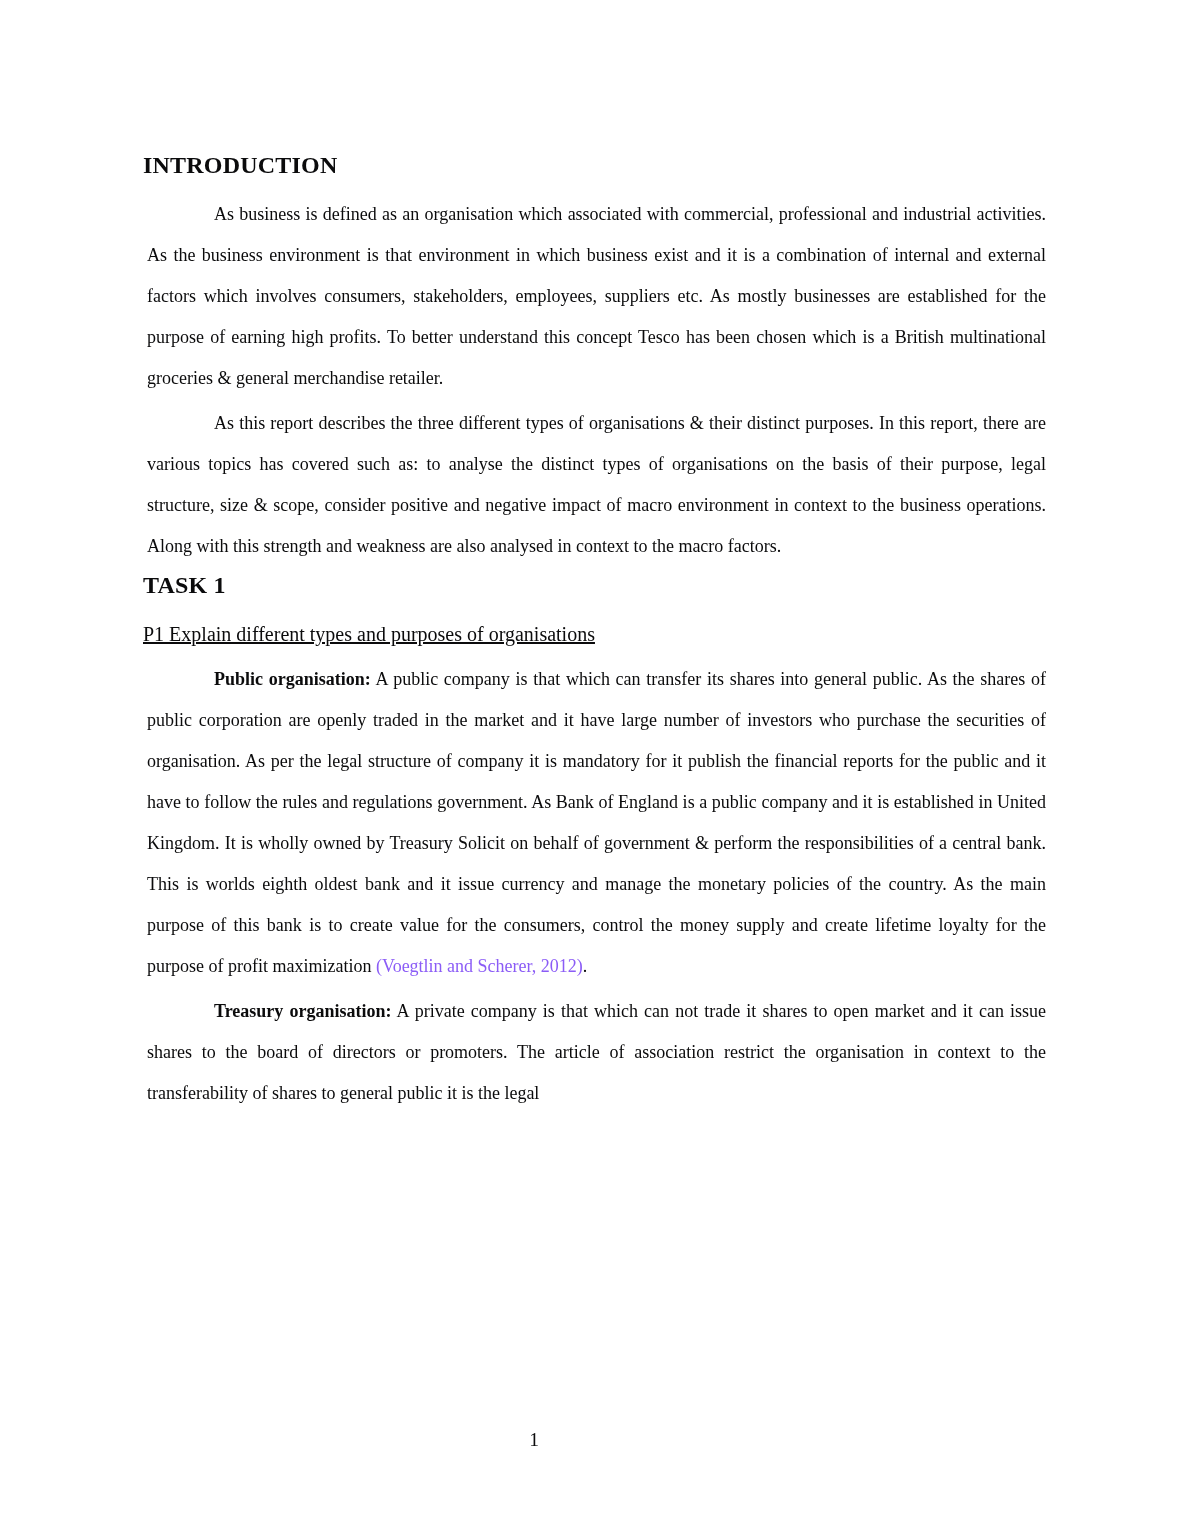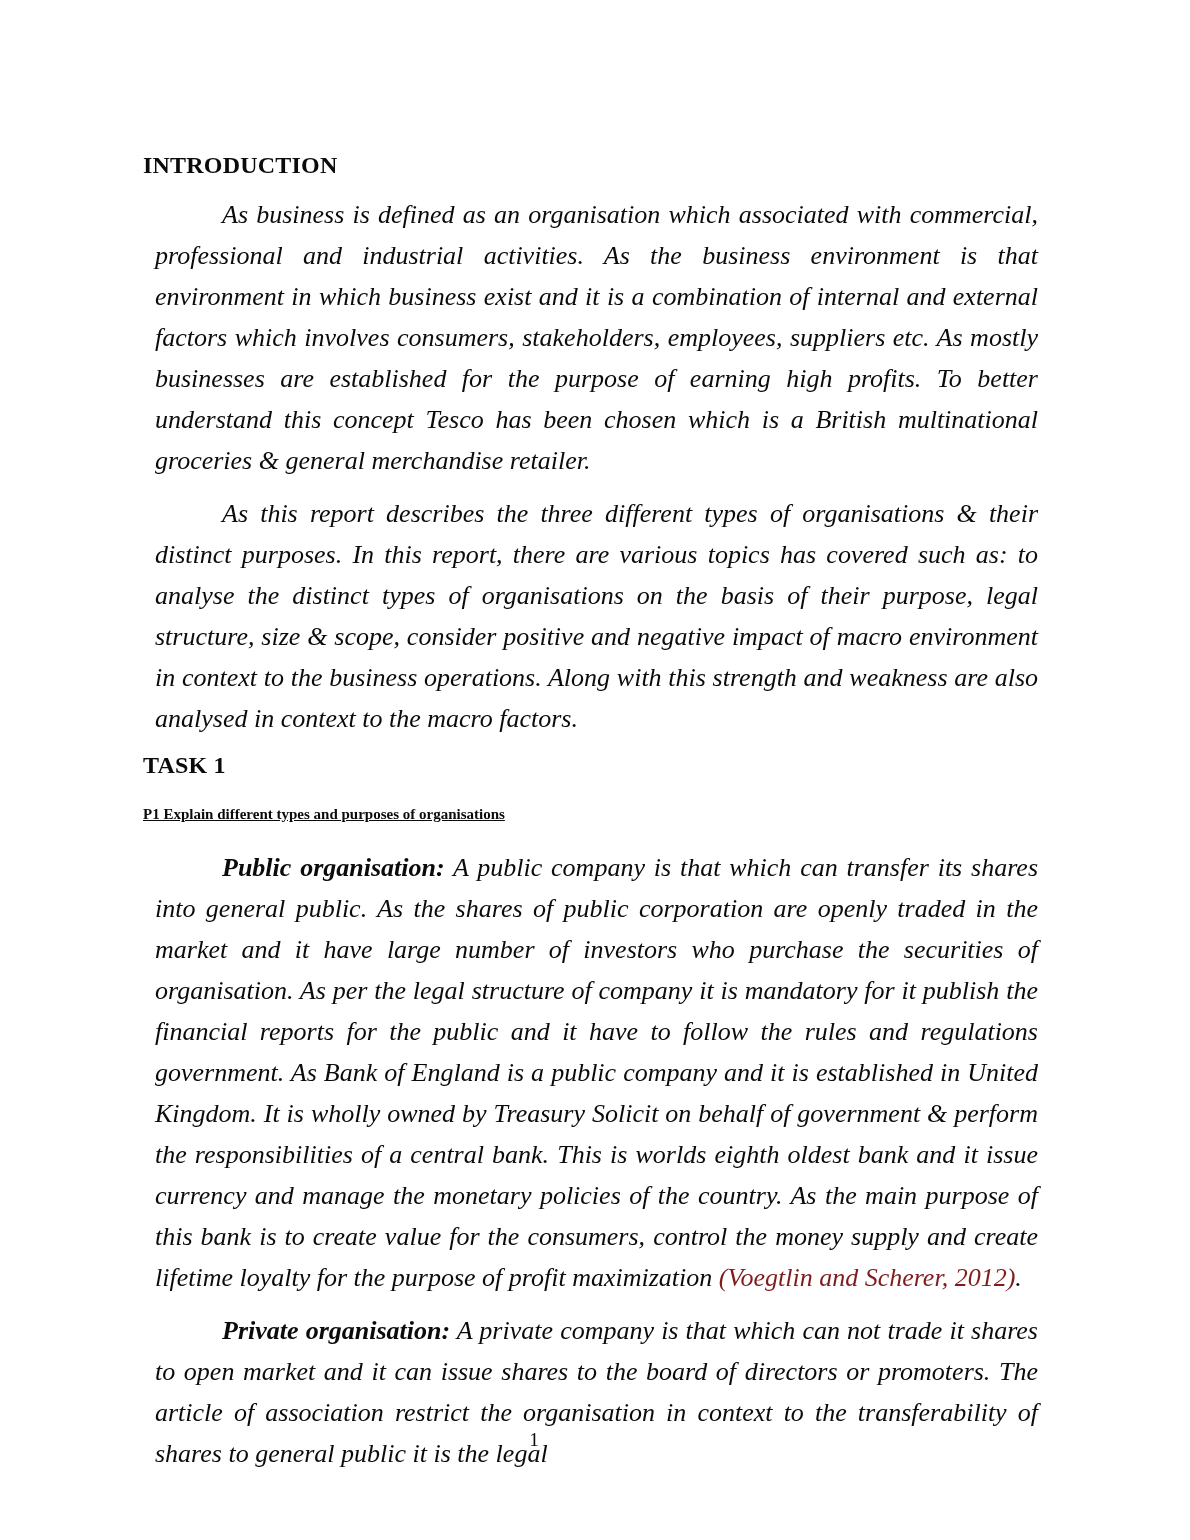--- a/index.html
+++ b/index.html
@@ -26,41 +26,40 @@
     font-size: 24px;
     line-height: 28px;
     font-weight: bold;
     margin: 0 0 15px 0;
     letter-spacing: 0.2px;
   }
   h1.task-heading {
     margin-top: 4px;
   }
   p.body-para {
-    font-size: 26px;
+    font-size: 18px;
     line-height: 41px;
     text-align: justify;
-    margin: 12px;
-    font-style: italic;
+    margin: 4px;
   }
   p.indent {
     text-indent: 67px;
   }
   .sub-heading {
-    font-size: 15px;
+    font-size: 20px;
     line-height: 41px;
-    font-weight: bold;
+    font-weight: normal;
     text-decoration: underline;
     margin: 0;
   }
   .bold-lead {
     font-weight: bold;
   }
   .citation {
-    color: #7f1d1d;
+    color: #8b5cf6;
   }
   .page-footer {
     position: absolute;
     bottom: 88px;
     left: 0;
     width: 100%;
     text-align: center;
     font-size: 19.5px;
     line-height: 24px;
   }
@@ -77,18 +76,18 @@
 
     <p class="body-para indent">As this report describes the three different types of organisations &amp; their distinct purposes. In this report, there are various topics has covered such as: to analyse the distinct types of organisations on the basis of their purpose, legal structure, size &amp; scope, consider positive and negative impact of macro environment in context to the business operations. Along with this strength and weakness are also analysed in context to the macro factors.</p>
 
     <h1 class="doc-heading task-heading">TASK 1</h1>
 
     <p class="sub-heading">P1 Explain different types and purposes of organisations</p>
 
 
     <p class="body-para indent"><span class="bold-lead">Public organisation:</span><span> A public company is that which can transfer its shares into general public. As the shares of public corporation are openly traded in the market and it have large number of investors who purchase the securities of organisation. As per the legal structure of company it is mandatory for it publish the financial reports for the public and it have to follow the rules and regulations government. As Bank of England is a public company and it is established in United Kingdom. It is wholly owned by Treasury Solicit on behalf of government &amp; perform the responsibilities of a central bank. This is worlds eighth oldest bank and it issue currency and manage the monetary policies of the country. As the main purpose of this bank is to create value for the consumers, control the money supply and create lifetime loyalty for the purpose of profit maximization </span><span class="citation">(Voegtlin and Scherer, 2012)</span><span>.</span></p>
 
-    <p class="body-para indent"><span class="bold-lead">Private organisation:</span><span> A private company is that which can not trade it shares to open market and it can issue shares to the board of directors or promoters. The article of association restrict the organisation in context to the transferability of shares to general public it is the legal</span></p>
+    <p class="body-para indent"><span class="bold-lead">Treasury organisation:</span><span> A private company is that which can not trade it shares to open market and it can issue shares to the board of directors or promoters. The article of association restrict the organisation in context to the transferability of shares to general public it is the legal</span></p>
 
   </div>
 
   <div class="page-footer">1</div>
 </div>
 
 </body></html>

